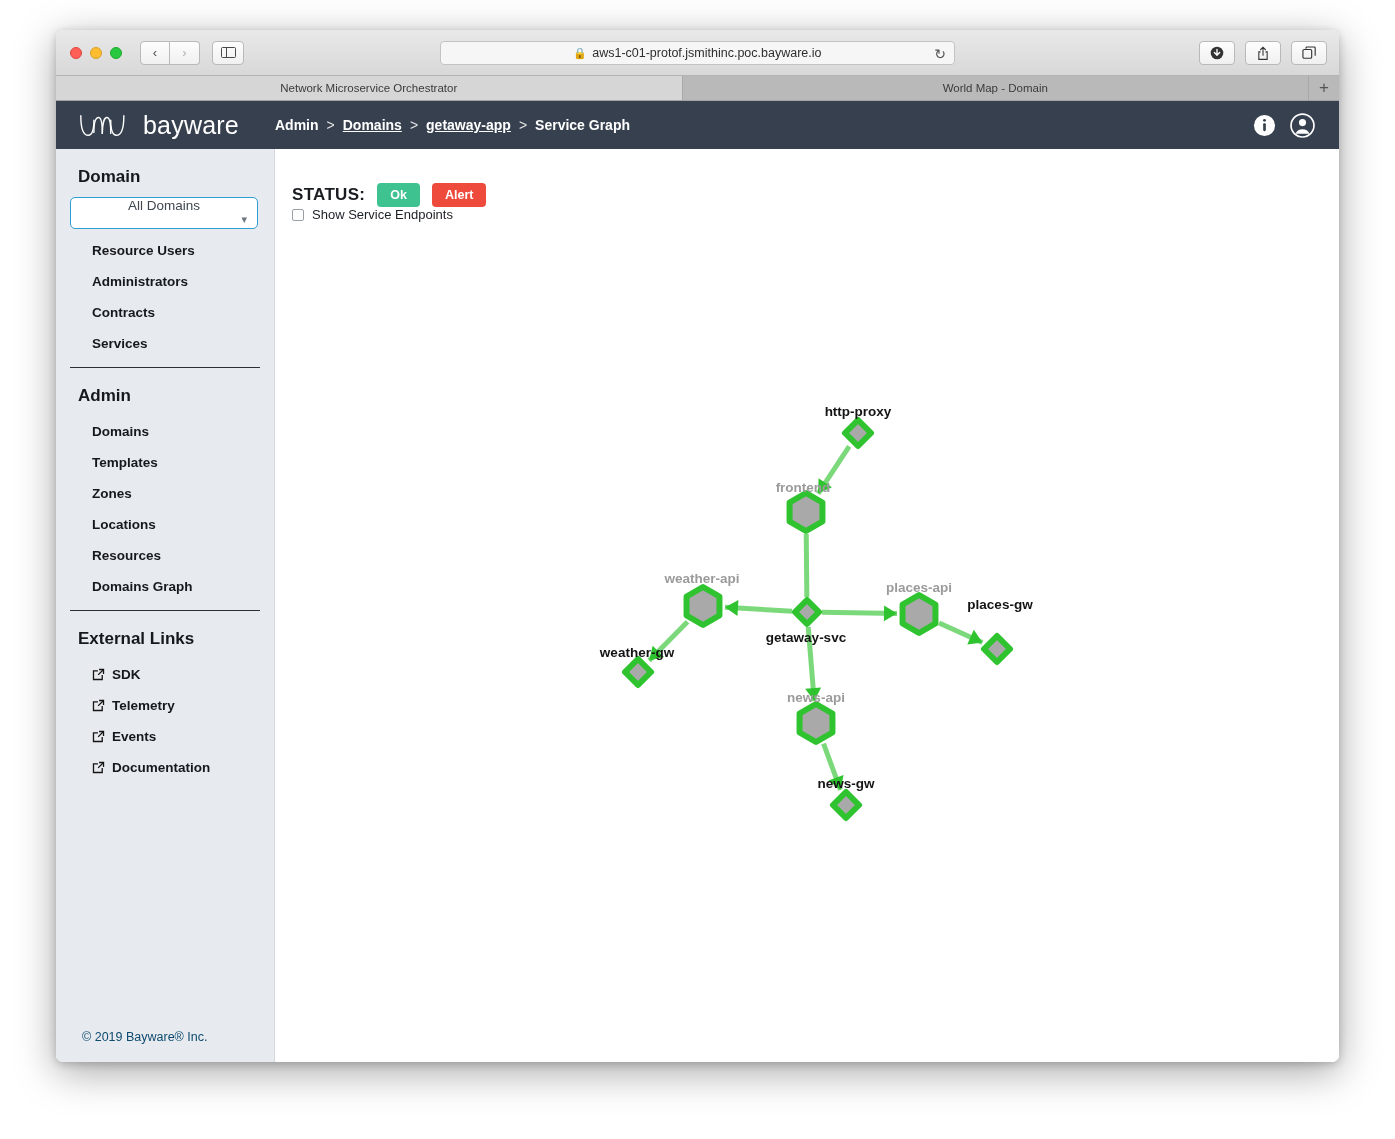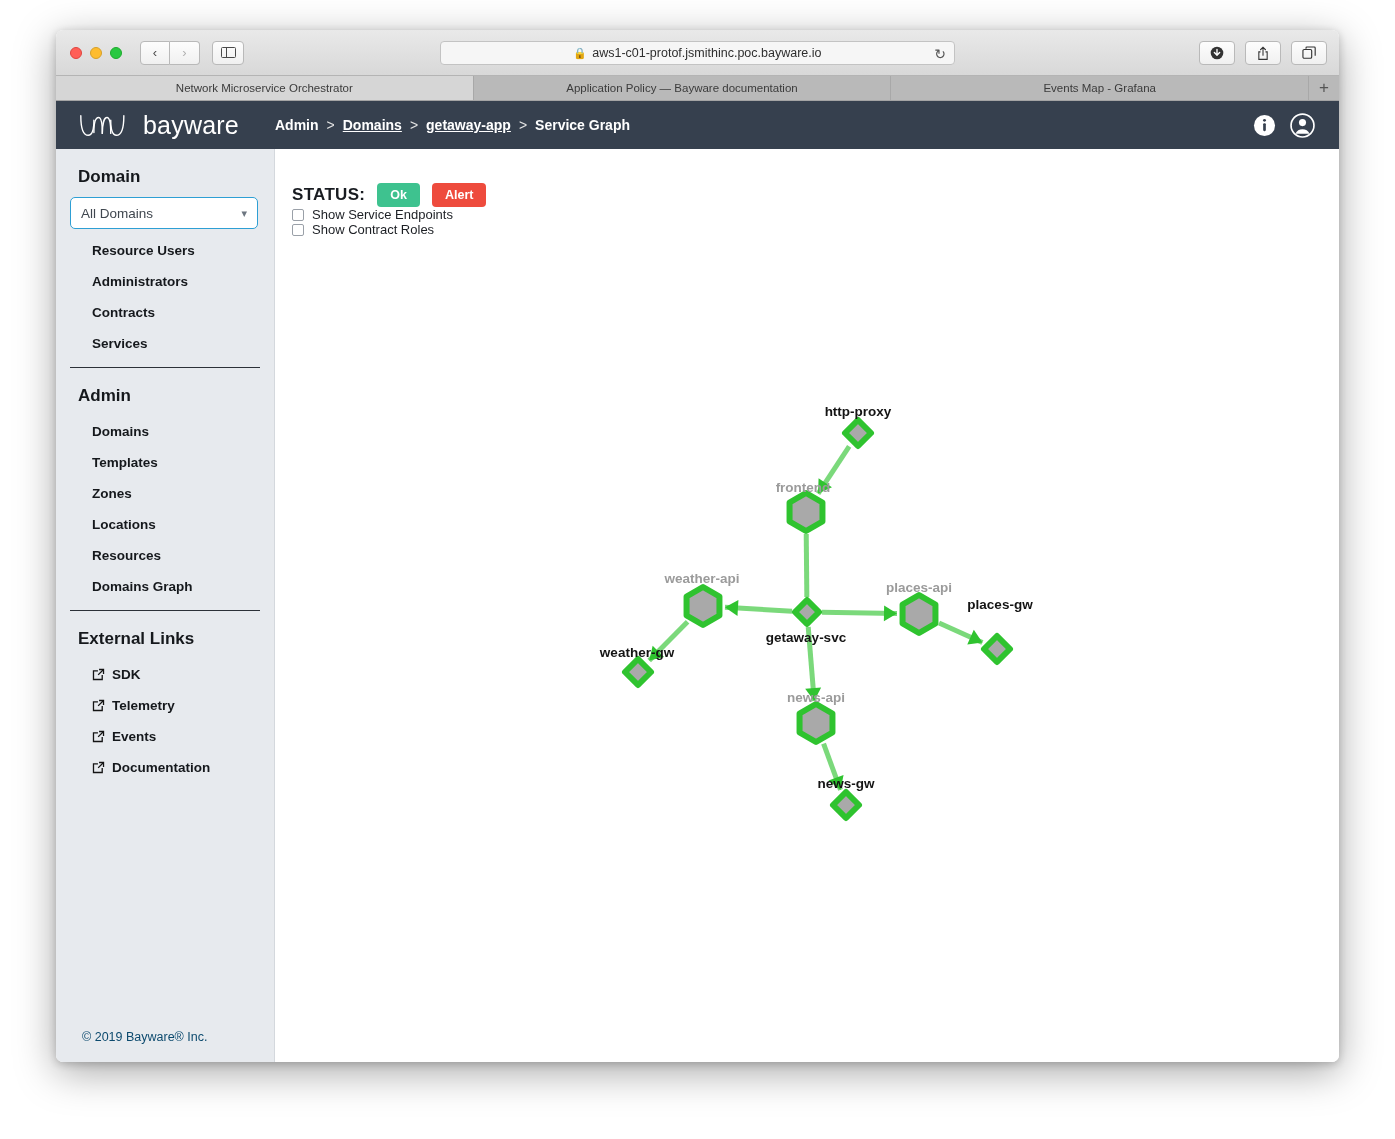--- a/index.html
+++ b/index.html
@@ -125,21 +125,21 @@
   }
   .side-head { font-size: 17px; font-weight: 700; color: #15181c; padding: 18px 0 10px 22px; }
   #domain-select {
     margin: 0 16px 6px 14px;
     height: 32px;
     background: #ffffff;
     border: 1.5px solid #2e9fd4;
     border-radius: 5px;
     display: flex; align-items: center;
     padding: 0 10px;
-    font-size: 13.5px; color: #40474f;
+    font-size: 13.5px; color: #40474f; flex-direction: column;
   }
   #domain-select .chev { margin-left: auto; color: #6d7680; font-size: 11px; }
 
   .side-link {
     font-size: 13.5px; font-weight: 700; color: #15181c;
     padding: 8px 0 8px 36px;
   }
   .side-link.ext { display: flex; align-items: center; gap: 7px; }
   .ext-icon { display: inline-block; }
   .side-divider { height: 1px; background: #2c3138; margin: 8px 14px 0 14px; }
@@ -225,24 +225,21 @@
         </svg>
       </div>
     </div>
   </div>
 
   <div id="tab-strip">
     <div class="browser-tab active">
       <span>Network Microservice Orchestrator</span>
     </div>
     <div class="browser-tab">
-      <span>Application Policy — Bayware documentation</span>
-    </div>
-    <div class="browser-tab">
-      <span>Events Map - Grafana</span>
+      <span>World Map - Domain</span>
     </div>
     <div id="new-tab-btn">+</div>
   </div>
 
   <div id="app">
 
     <div id="app-header">
       <div id="logo-wrap">
         <svg width="58" height="30" viewBox="0 0 62 32">
           <g stroke="#ffffff" stroke-width="1.5" fill="none" stroke-linecap="round">
@@ -348,24 +345,20 @@
 
         <div id="status-row">
           <span id="status-label">STATUS:</span>
           <span class="status-pill" id="pill-ok" style="background: rgb(62, 194, 143);">Ok</span>
           <span class="status-pill" id="pill-alert" style="background: rgb(238, 75, 61);">Alert</span>
         </div>
 
         <div class="cbox-row">
           <span class="cbox"></span>
           <span class="cbox-label">Show Service Endpoints</span>
-        </div>
-        <div class="cbox-row">
-          <span class="cbox"></span>
-          <span class="cbox-label">Show Contract Roles</span>
         </div>
 
         <svg id="service-graph">
             <line x1="574.20302913052" y1="297.36462882094077" x2="543.095834945535" y2="344.62363537120643" stroke="#7bd97b" stroke-width="5"></line>
             <polygon points="543.095834945535,344.62363537120643 543.5610593665172,329.3663890194521 556.9256881874578,338.16335988893206" fill="#2fc32f"></polygon>
             <line x1="531.219989000825" y1="384.99890008249315" x2="531.8500074994375" y2="448.00074994375467" stroke="#7bd97b" stroke-width="5"></line>
             <line x1="517.0249008748658" y1="462.13605197354997" x2="449.9634787168634" y2="458.26712377212675" stroke="#7bd97b" stroke-width="5"></line>
             <polygon points="449.9634787168634,458.26712377212675 463.4026702394197,451.0291591949786 462.48112567787297,467.00259826178836" fill="#2fc32f"></polygon>
             <line x1="412.562851338648" y1="472.674643256142" x2="374.227017208256" y2="511.6002594500785" stroke="#7bd97b" stroke-width="5"></line>
             <polygon points="374.227017208256,511.6002594500785 377.6490984150032,496.7244616491393 389.0488389649247,507.95147885739533" fill="#2fc32f"></polygon>

